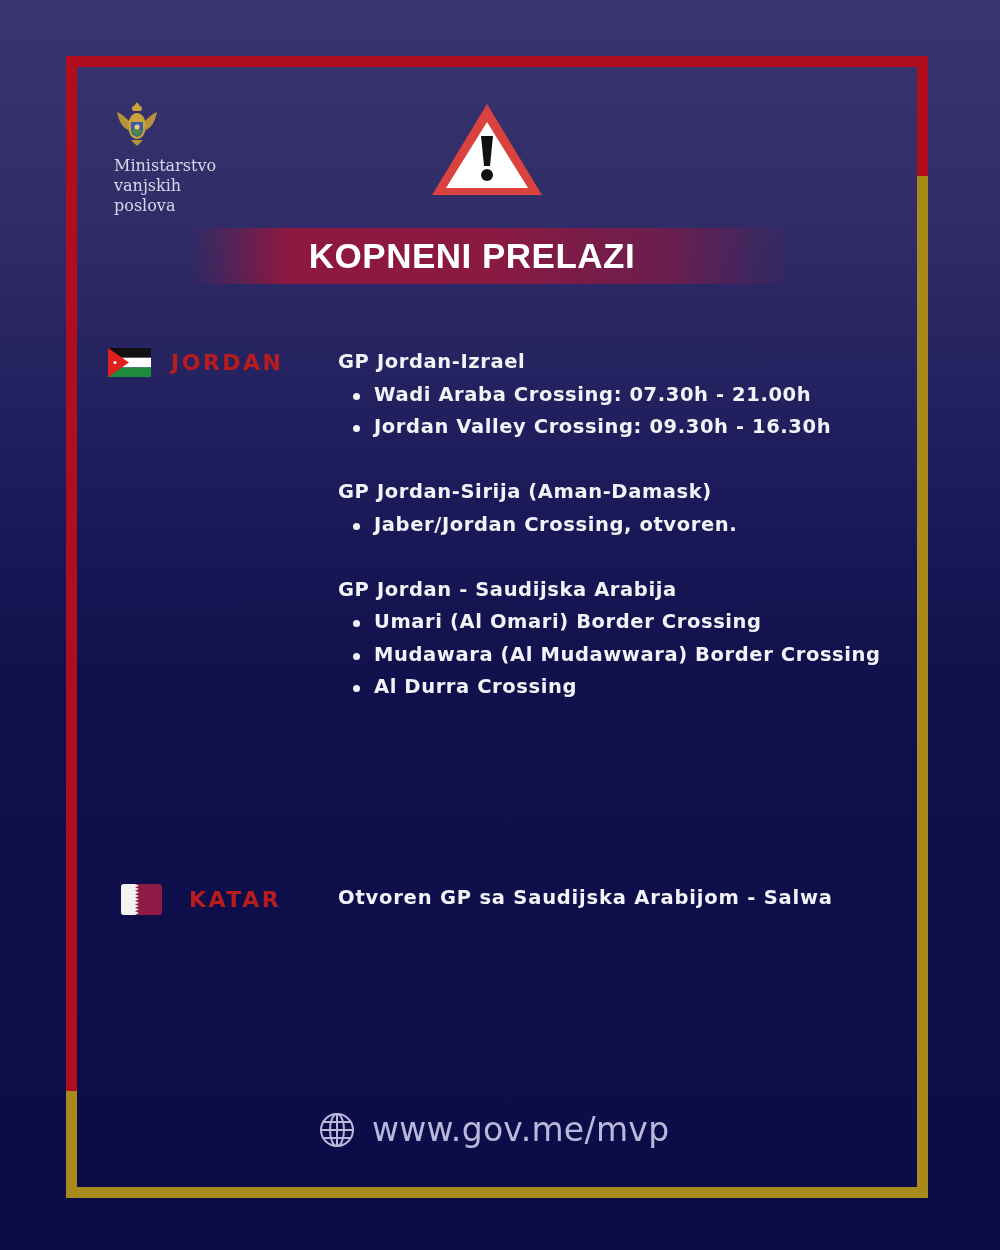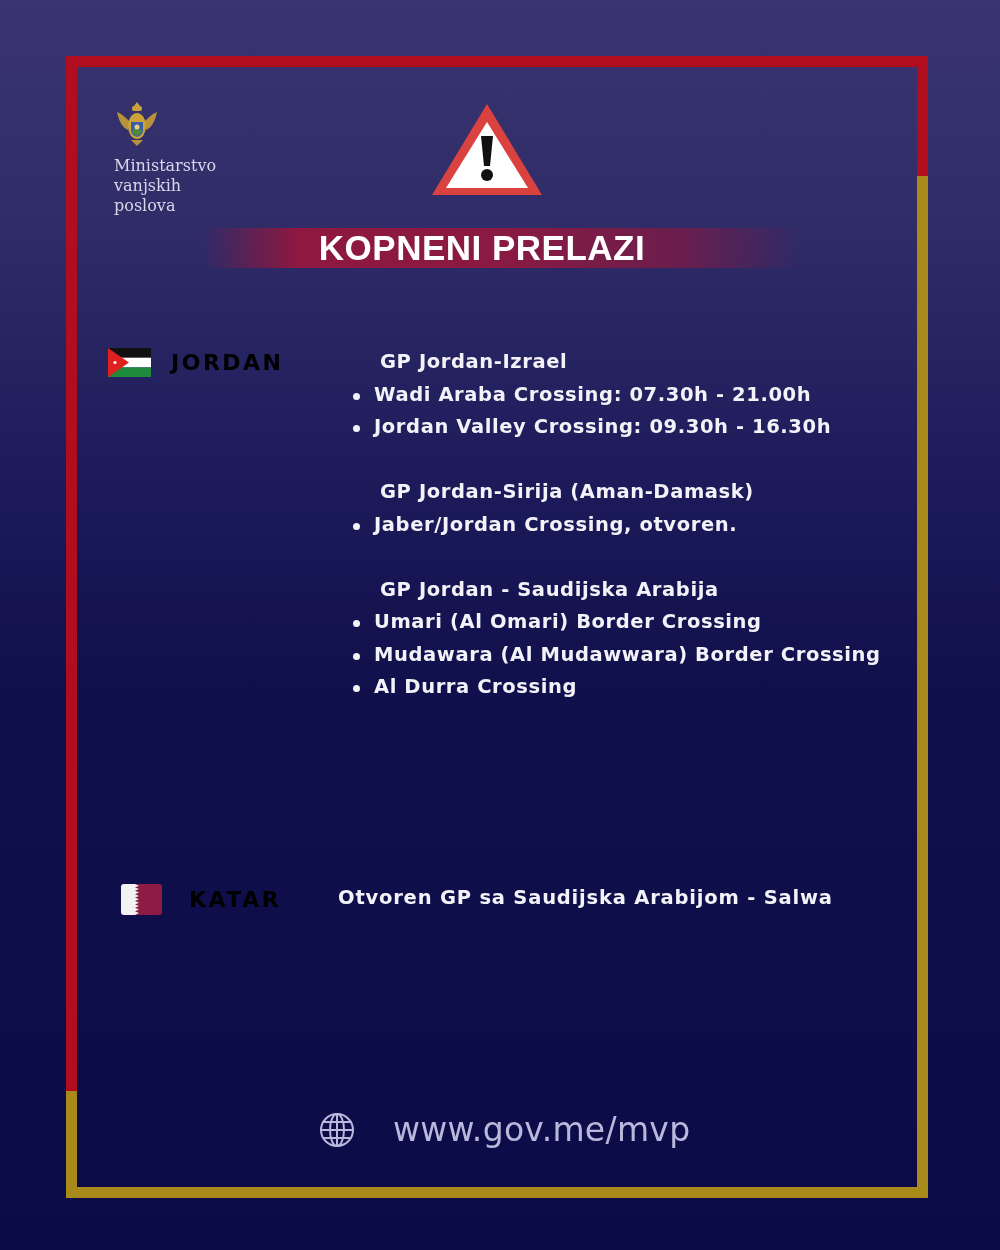--- a/index.html
+++ b/index.html
@@ -23,63 +23,63 @@
   .logo-text {
     margin-top: 8px;
     font-family: "DejaVu Serif", serif;
     font-size: 16px; line-height: 20px; color: #d9d6ea;
     white-space: pre-line;
   }
 
   .warning { position: absolute; left: 428px; top: 100px; width: 118px; height: 100px; }
 
   .banner {
-    position: absolute; left: 202px; top: 228px; width: 600px; height: 40px;
+    position: absolute; left: 192px; top: 228px; width: 600px; height: 56px;
     background: linear-gradient(90deg, rgba(120,20,60,0) 0%, #8e1840 16%, #8a1a42 50%, #6a1e4e 80%, rgba(70,35,90,0) 100%);
-    display: flex; justify-content: center;
+    display: flex; align-items: center; justify-content: center;
   }
   .banner-title {
     font-family: "Liberation Sans", sans-serif; font-weight: bold;
     font-size: 35px; letter-spacing: 0.5px; color: #ffffff;
     margin-left: -40px;
   }
 
   .country { position: absolute; display: flex; align-items: center; }
   .country-name {
     font-family: "DejaVu Sans", sans-serif; font-weight: bold;
-    font-size: 22px; letter-spacing: 2.5px; color: #000000;
+    font-size: 22px; letter-spacing: 2.5px; color: #b91c1c;
   }
   .jordan { left: 108px; top: 348px; }
   .jordan .flag { width: 43px; height: 29px; margin-right: 20px; }
   .katar { left: 121px; top: 884px; }
   .katar .flag { width: 41px; height: 31px; margin-right: 27px; }
 
   .content {
     position: absolute; left: 338px; top: 346px; width: 590px;
     font-family: "DejaVu Sans", sans-serif; font-weight: bold;
     font-size: 19.5px; line-height: 32.5px; color: #f2f2f8; letter-spacing: 0.6px;
   }
   .group + .group { margin-top: 32.5px; }
-  .group-title { white-space: nowrap; margin-left: 42px; }
+  .group-title { white-space: nowrap; }
   .items { list-style: none; padding-left: 14px; }
   .items li { position: relative; padding-left: 22px; white-space: nowrap; }
   .items li::before {
     content: ""; position: absolute; left: 1px; top: 14px;
     width: 7px; height: 7px; border-radius: 50%; background: #f2f2f8;
   }
   .items li .cont { display: block; }
   .note { white-space: nowrap; }
 
   .katar-text {
     position: absolute; left: 338px; top: 886px;
     font-family: "DejaVu Sans", sans-serif; font-weight: bold;
     font-size: 19.5px; letter-spacing: 0.8px; color: #f2f2f8; white-space: nowrap;
   }
 
-  .footer { position: absolute; left: 318px; top: 1110px; display: flex; align-items: center; gap: 21px; }
+  .footer { position: absolute; left: 318px; top: 1110px; display: flex; align-items: center; }
   .footer svg { margin-right: 16px; }
   .footer-url {
     font-family: "DejaVu Sans", sans-serif; font-size: 33px; color: #b9b8dc; letter-spacing: 0.3px;
   }
 </style>
 </head>
 <body>
 
 <div class="frame-seg f-top"></div>
 <div class="frame-seg f-left-red"></div>

